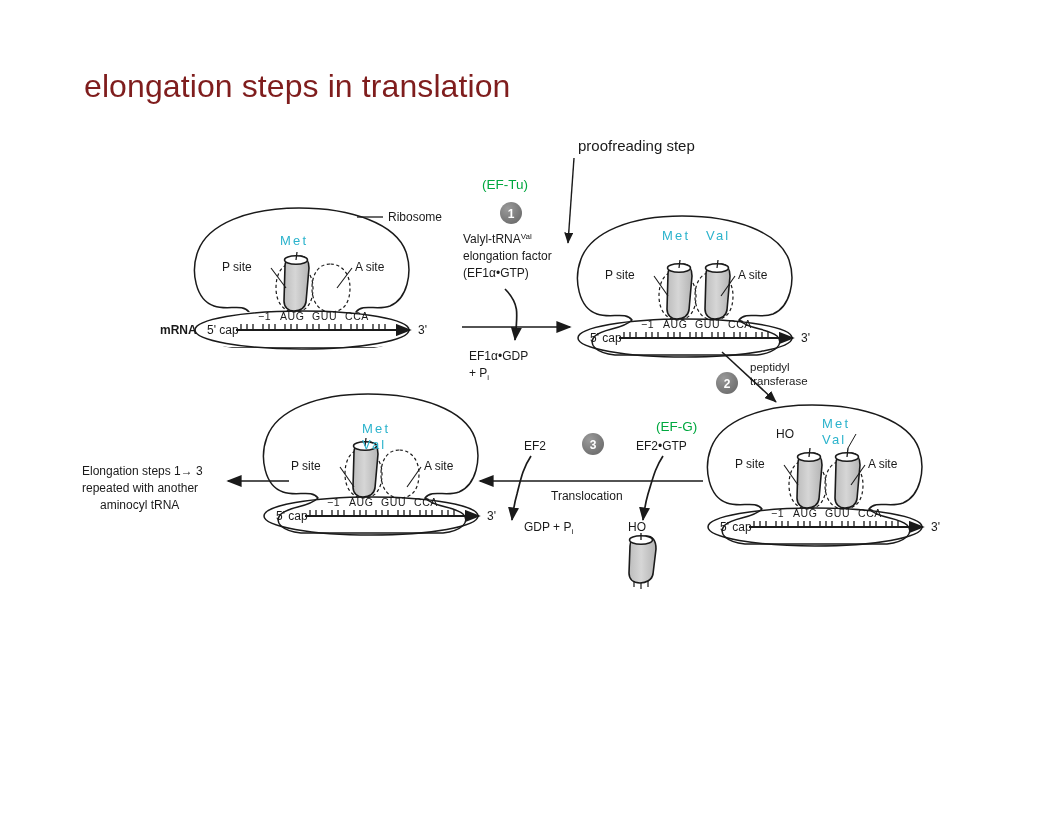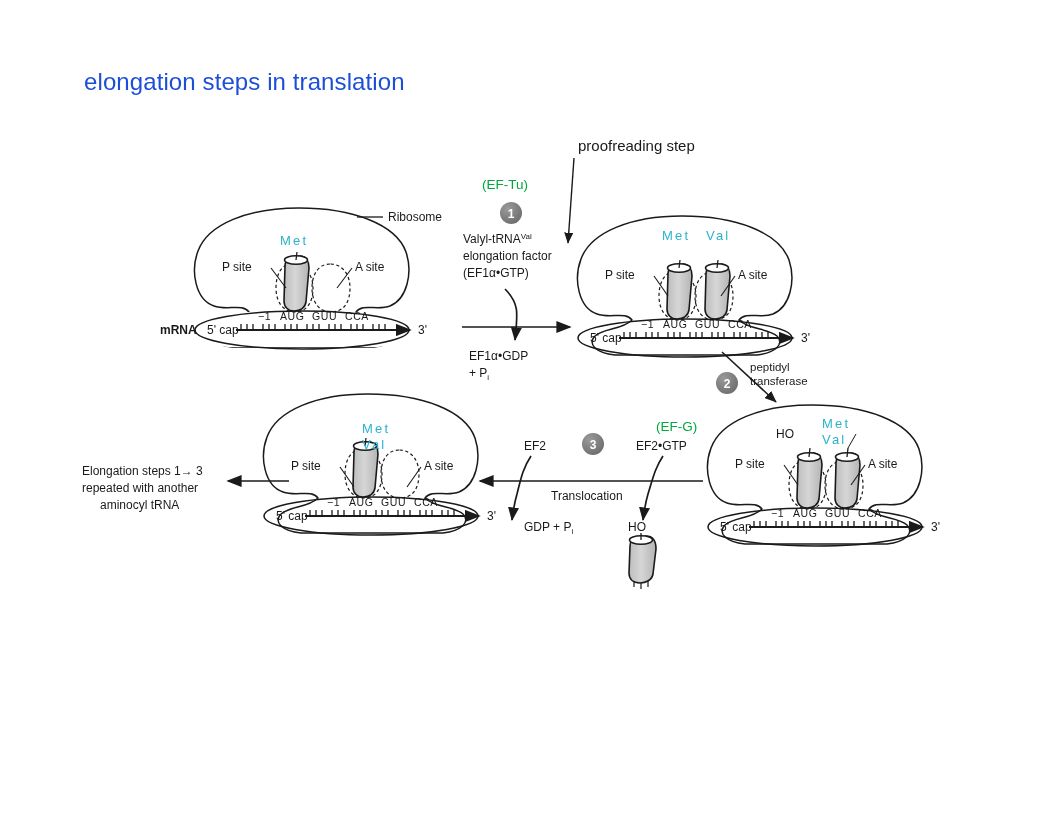--- a/index.html
+++ b/index.html
@@ -2,21 +2,21 @@
 <html><head>
 <meta charset="utf-8">
 <style>
   html,body{margin:0;padding:0;}
   body{
     width:1056px;height:816px;background:#ffffff;overflow:hidden;
     font-family:"Liberation Sans",sans-serif;color:#000;position:relative;
   }
   #slide{position:absolute;left:0;top:0;width:1056px;height:816px;}
   #title{
-    position:absolute;left:84px;top:68px;font-size:24px;color:#1d4ed8;
+    position:absolute;left:84px;top:68px;font-size:32px;color:#7f1d1d;
     letter-spacing:0.1px;white-space:nowrap;
   }
   .fig{position:absolute;left:0;top:0;width:1056px;height:792px;}
   svg{display:block;}
   .lbl{font-family:"Liberation Sans",sans-serif;fill:#1a1a1a;}
   .sm{font-size:11.5px;}
   .sm2{font-size:12px;}
   .codon{font-size:10.5px;letter-spacing:0.6px;}
   .aa{fill:#2bb3cc;font-size:13px;letter-spacing:2.2px;font-weight:500;}
   .green{fill:#00a83f;font-size:13.5px;}

